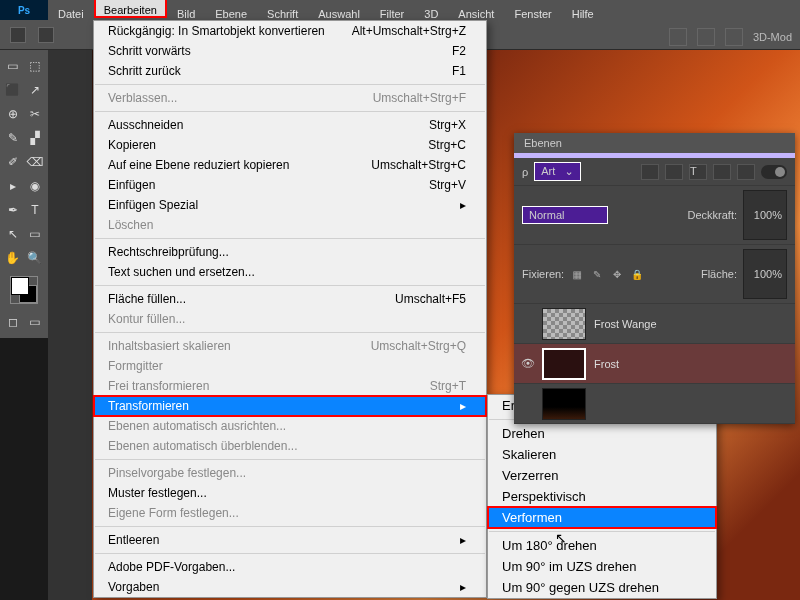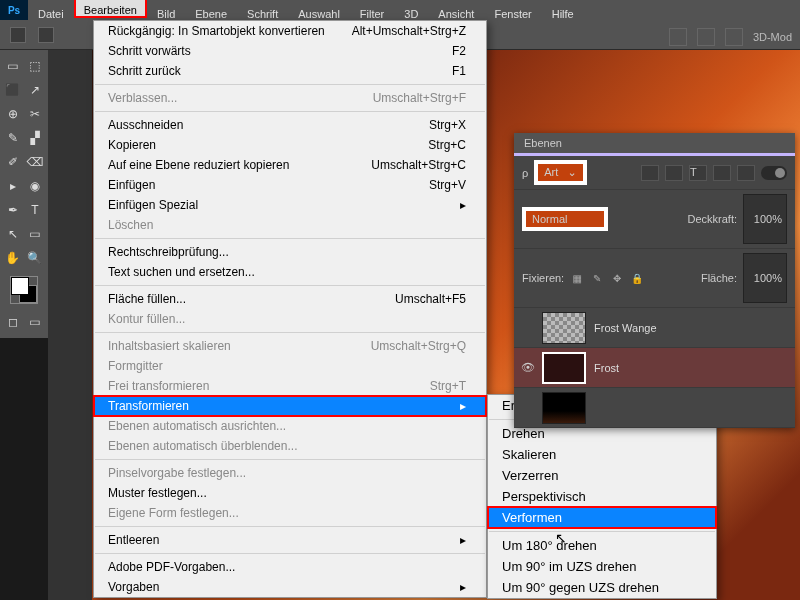--- a/index.html
+++ b/index.html
@@ -1,20 +1,20 @@
 <!DOCTYPE html>
 <html><head>
 <meta charset="utf-8">
 <style>
 * { margin: 0; padding: 0; box-sizing: border-box; font-family: "Segoe UI", Tahoma, sans-serif; }
 body { width: 800px; height: 600px; background: #1a1a1a; overflow: hidden; position: relative; }
 
 
 .menubar { height: 20px; background: #535353; display: flex; align-items: center; font-size: 11px; color: #e0e0e0; }
-.ps-logo { width: 28px; height: 20px; background: #001e36; color: #31a8ff; font-weight: bold; font-size: 10px; display: flex; align-items: center; justify-content: center; }
+.ps-logo { width: 48px; height: 20px; background: #001e36; color: #31a8ff; font-weight: bold; font-size: 10px; display: flex; align-items: center; justify-content: center; }
 .menubar-item { padding: 4px 10px; height: 20px; line-height: 20px; cursor: pointer; }
 .menubar-item.active { background: #e0e0e0; color: #000; }
 .menubar-item.highlighted { border: 2px solid red; margin: -2px 0; padding: 0 8px; }
 
 
 .optionsbar { height: 30px; background: #535353; border-bottom: 1px solid #2a2a2a; display: flex; align-items: center; gap: 12px; padding: 0 10px; font-size: 11px; color: #ccc; }
 .opt-icon { width: 16px; height: 16px; background: #3a3a3a; border: 1px solid #666; }
 
 
 .tools { position: absolute; left: 0; top: 50px; width: 48px; background: #535353; padding: 4px 2px; }
@@ -38,23 +38,23 @@
 .menu-item.red-border { outline: 2px solid red; outline-offset: -1px; }
 .menu-sep { height: 1px; background: #d0d0d0; margin: 3px 1px; }
 .submenu-arrow::after { content: "▸"; margin-left: 8px; }
 
 
 .submenu { position: absolute; left: 487px; top: 394px; width: 230px; background: #f0f0f0; border: 1px solid #979797; box-shadow: 3px 3px 8px rgba(0,0,0,0.4); font-size: 13px; }
 .cursor { position: absolute; left: 555px; top: 530px; font-size: 14px; color: #000; z-index: 50; pointer-events: none; }
 
 
 .layers { position: absolute; right: 5px; top: 133px; width: 281px; background: #454545; font-size: 11px; color: #ccc; box-shadow: 0 2px 8px rgba(0,0,0,0.5); }
-.layers-tab { background: #535353; padding: 4px 10px; border-bottom: 3px solid #c4b5fd; }
+.layers-tab { background: #535353; padding: 4px 10px; border-bottom: 5px solid #c4b5fd; }
 .layers-row { display: flex; align-items: center; gap: 6px; padding: 4px 8px; border-bottom: 1px solid #3a3a3a; }
-.layers-row .sel { background: #c2410c; border: 4px solid #ffffff; padding: 2px 6px; flex: 0 0 auto; }
+.layers-row .sel { background: #4c1d95; border: 1px solid #ffffff; padding: 2px 6px; flex: 0 0 auto; }
 .layers-row .val { background: #333; border: 1px solid #222; padding: 18px 4px; width: 44px; text-align: right; }
 .filter-icon { width: 18px; height: 16px; background: #3a3a3a; border: 1px solid #555; }
 .lock-icon { width: 14px; height: 14px; color: #aaa; font-size: 10px; display: inline-flex; align-items: center; justify-content: center; }
 .layer { display: flex; align-items: center; height: 40px; border-bottom: 1px solid #3a3a3a; }
 .layer.selected { background: #6a3a3a; }
 .layer-eye { width: 28px; text-align: center; color: #ccc; }
 .layer-thumb { width: 44px; height: 32px; background: repeating-conic-gradient(#888 0 25%, #bbb 0 50%) 0 0/8px 8px; border: 1px solid #222; margin-right: 8px; }
 .layer-thumb.img2 { background: #2a1010; border: 2px solid #fff; }
 .layer-thumb.img3 { background: linear-gradient(#000 60%, #3a1a0a); }
 .layer-name { color: #ddd; }

